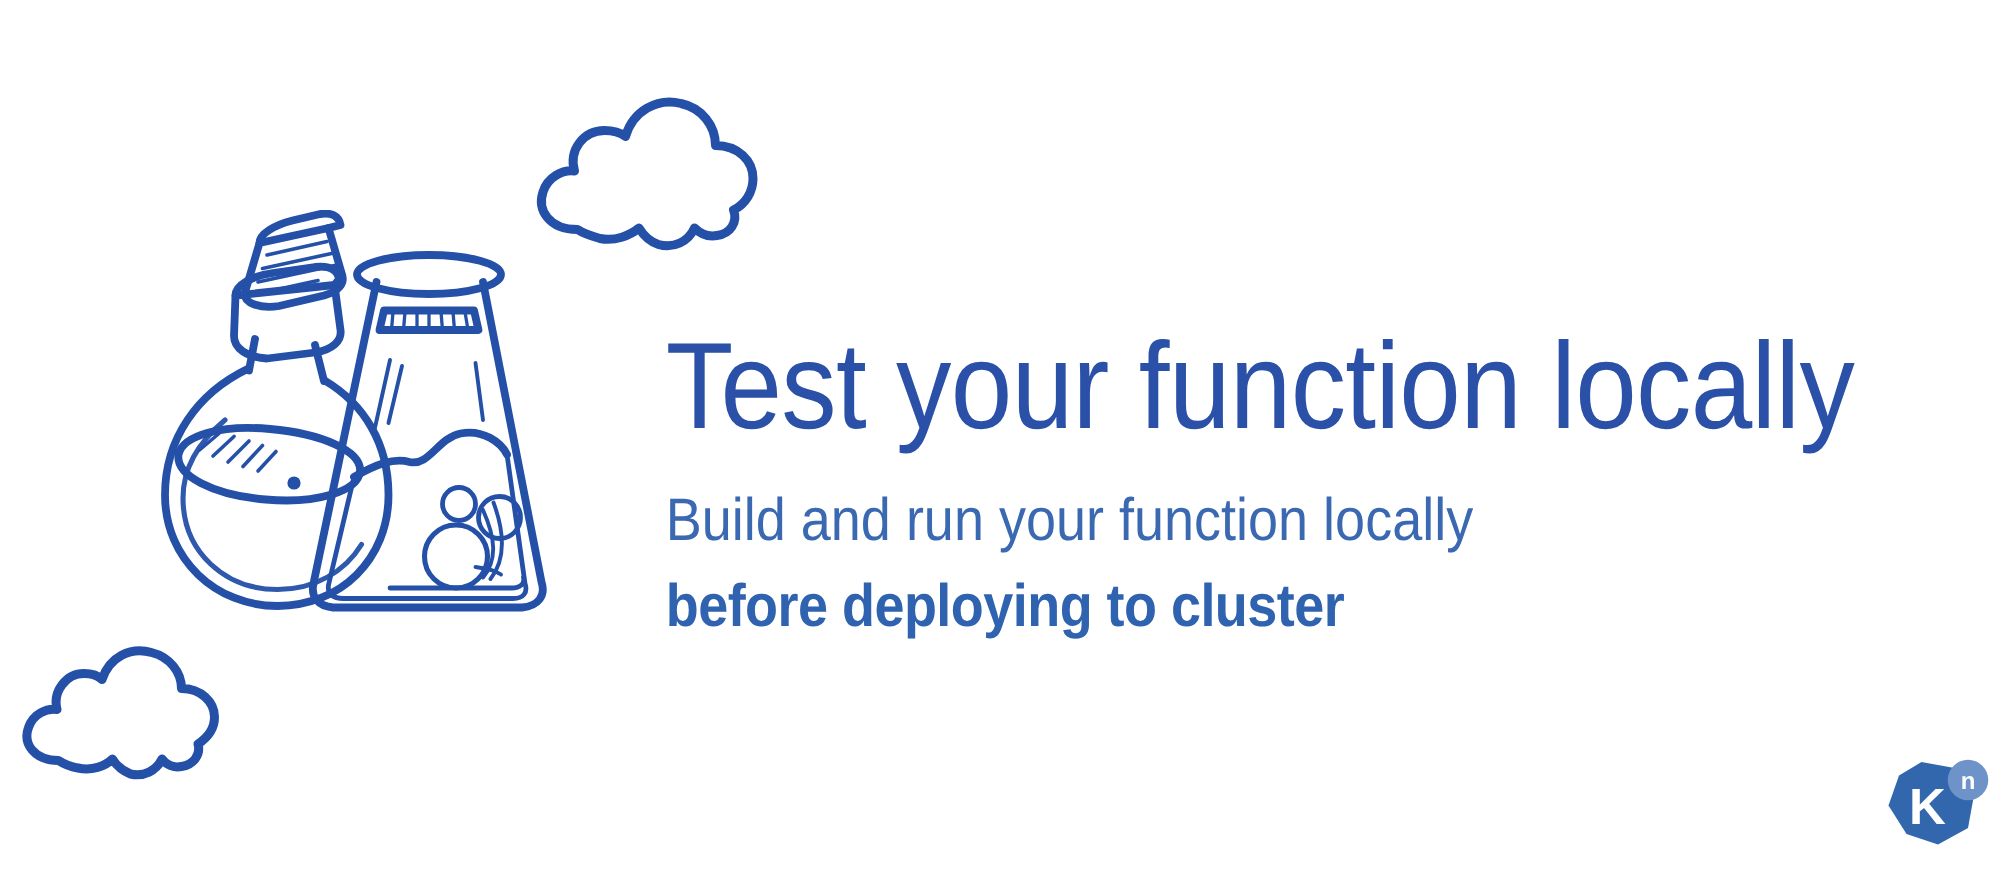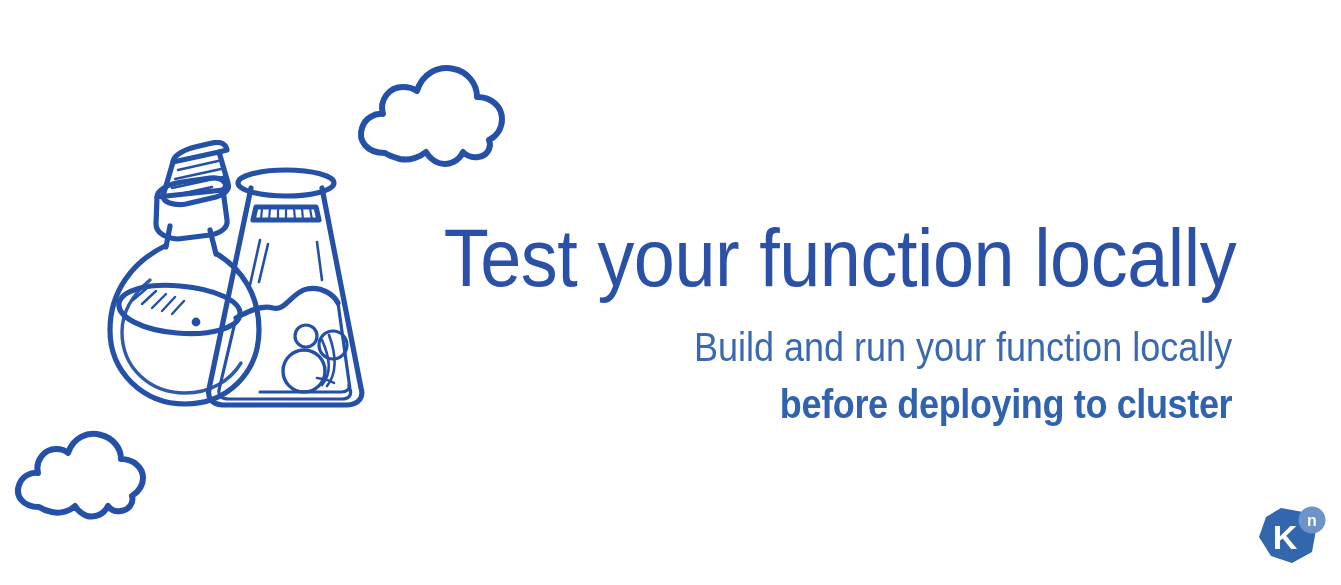--- a/index.html
+++ b/index.html
@@ -48,21 +48,21 @@
     width: 330px;
     height: 290px;
   }
 
   
   #text-block {
     position: absolute;
     left: 400px;
     top: 216px;
     width: 876px;
-    text-align: right;
+    text-align: left;
   }
 
   #headline {
     font-family: "Liberation Sans", sans-serif;
     font-size: 82px;
     font-weight: 300;
     line-height: 1.02;
     letter-spacing: -0.5px;
     color: #2A50A8;
     transform: scaleX(0.90);

